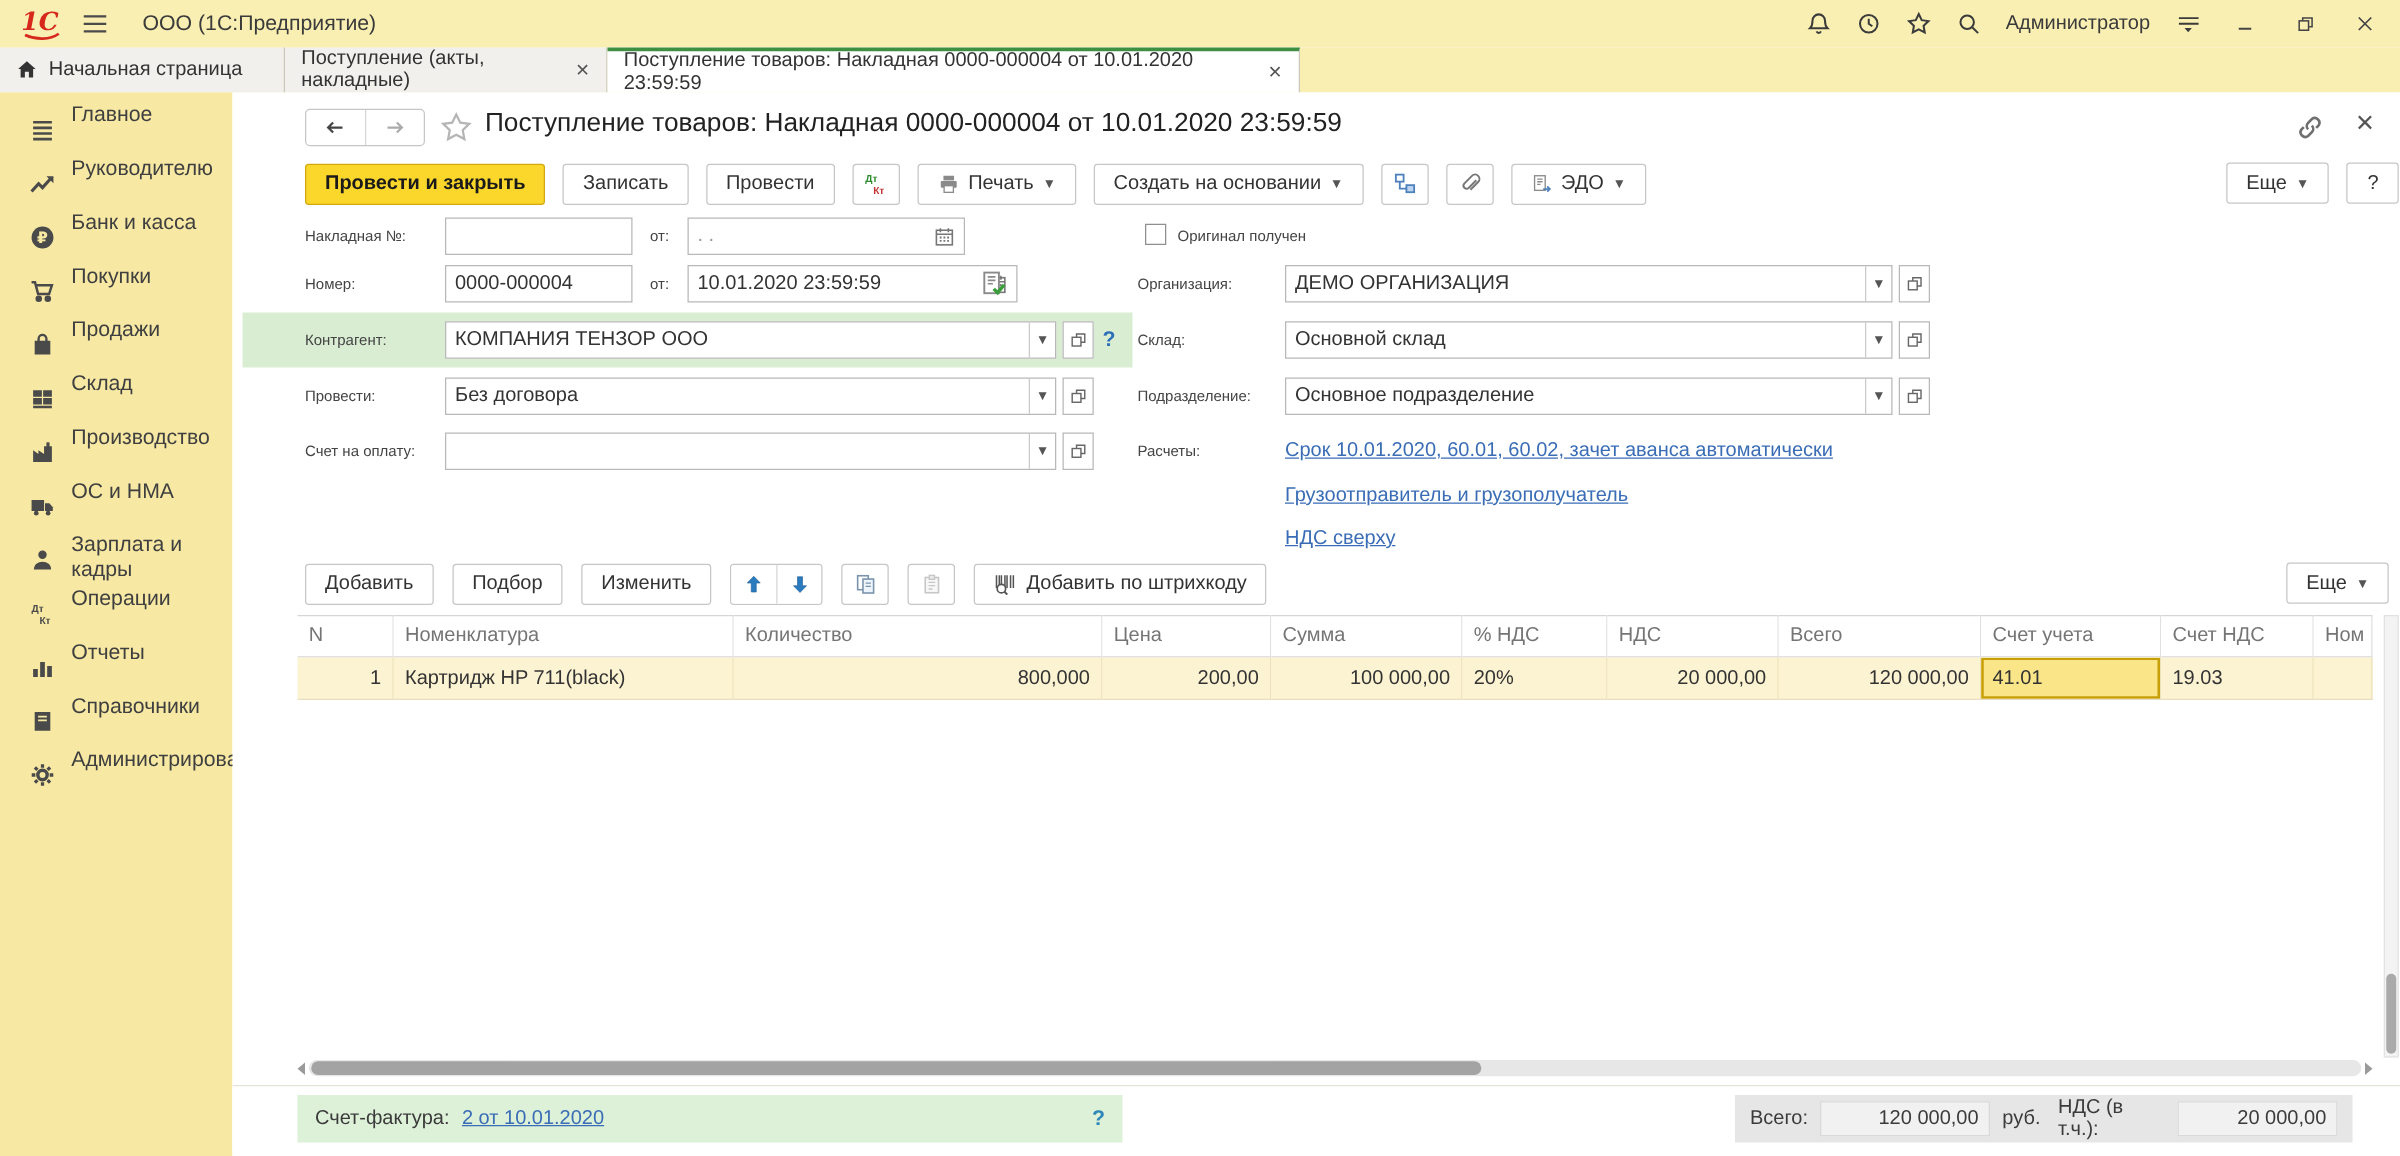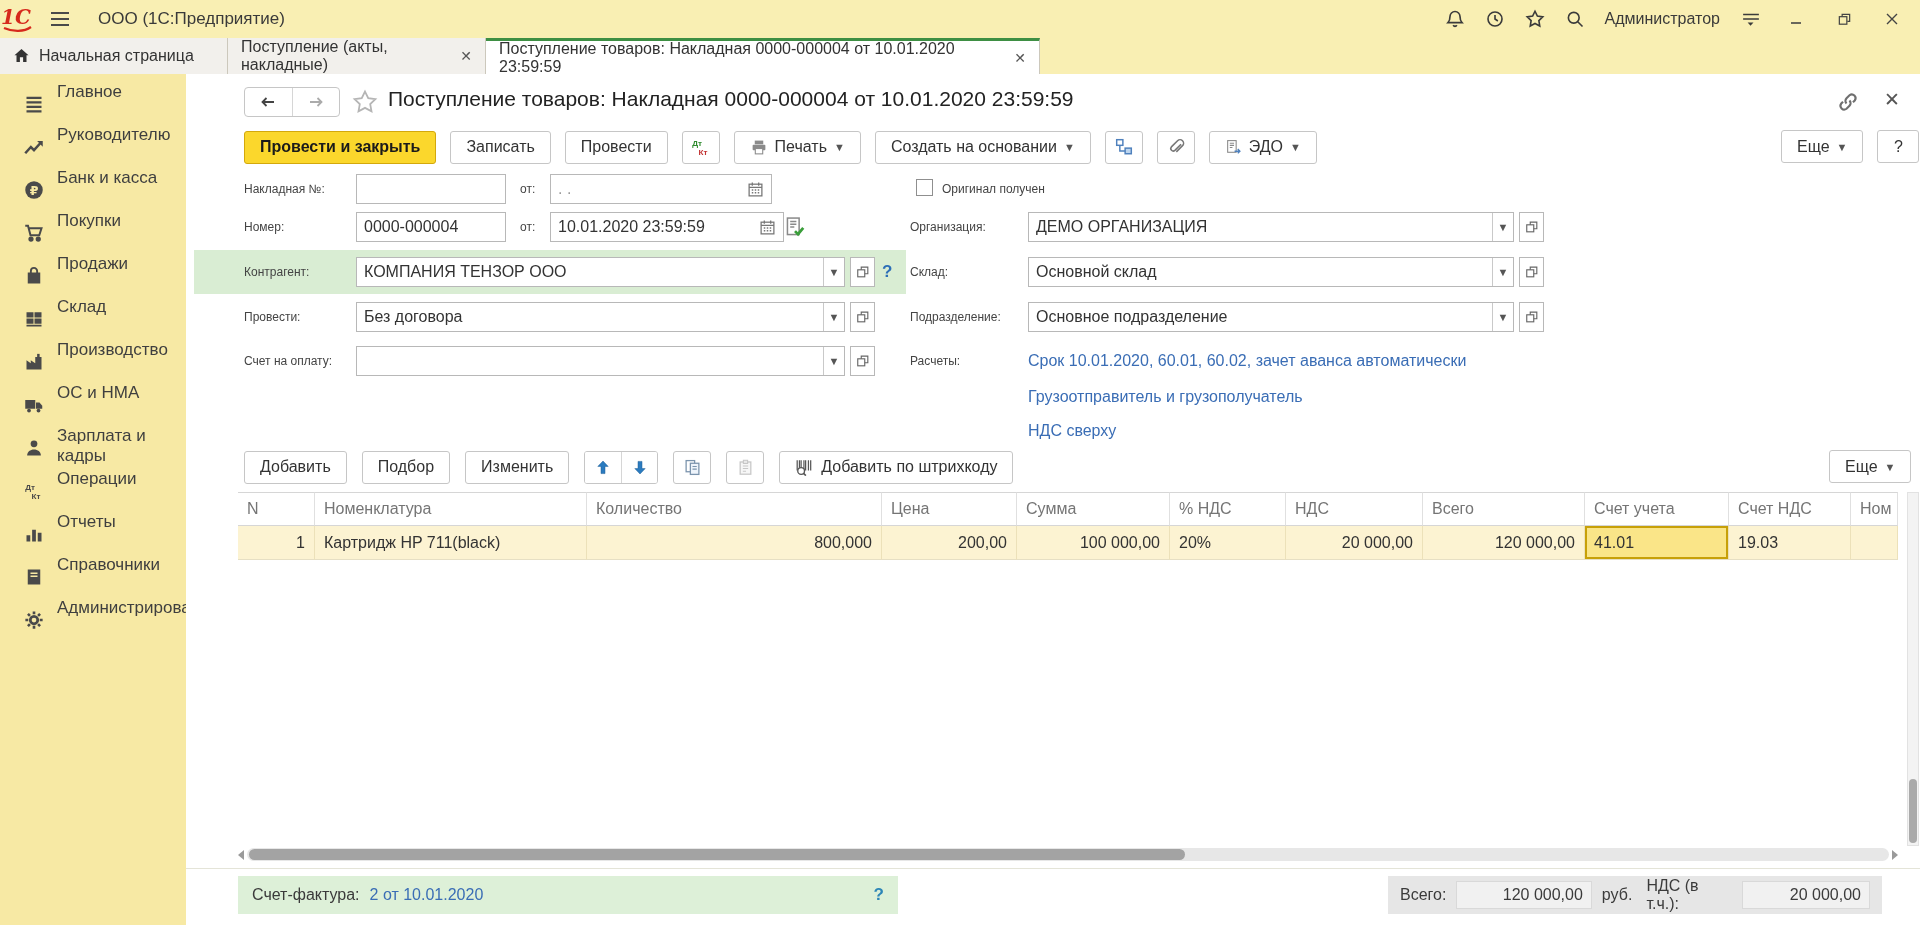--- a/index.html
+++ b/index.html
@@ -2,21 +2,21 @@
 <html><head>
 <meta charset="utf-8">
 <style>
   *{margin:0;padding:0;box-sizing:border-box}
   html,body{width:1920px;height:925px;overflow:hidden}
   body{font-family:"Liberation Sans","DejaVu Sans",sans-serif;font-size:16px;color:#333;background:#fff;position:relative}
   .icon{display:inline-flex;align-items:center;justify-content:center;flex:none}
 
   
   .titlebar{position:absolute;left:0;top:0;width:1920px;height:38px;background:#f9efb3;display:flex;align-items:center}
-  .logo{}
+  .logo{margin-left:16px}
   .burger{margin-left:16px;cursor:pointer}
   .app-title{margin-left:28px;font-size:17px;color:#3a3a3a}
   .tb-right{position:absolute;right:14px;top:0;height:38px;display:flex;align-items:center;gap:20px}
   .tb-right .user{font-size:16px;color:#3a3a3a}
   .winbtn{width:28px;display:flex;justify-content:center;cursor:pointer}
 
   
   .tabbar{position:absolute;left:0;top:38px;width:1920px;height:36px;background:#f9efb3;display:flex}
   .tab{height:36px;display:flex;align-items:center;gap:9px;padding:0 13px;background:#f2f0ec;border-right:1px solid #ccc8bc;font-size:16px;color:#333;cursor:pointer}
   .tab .tclose{color:#555;font-size:14px;margin-left:4px;cursor:pointer}
@@ -52,21 +52,21 @@
   .flabel{position:absolute;height:30px;display:flex;align-items:center;font-size:12px;color:#444;white-space:nowrap}
   .tinput{position:absolute;height:30px;border:1px solid #b8b8b8;background:#fff;display:flex;align-items:center;padding:0 7px;font-size:16px}
   .tinput .calbtn{margin-left:auto;cursor:pointer}
   .combo{position:absolute;height:30px;border:1px solid #b8b8b8;background:#fff;display:flex}
   .combo .val{flex:1;display:flex;align-items:center;padding:0 7px;font-size:16px;white-space:nowrap;overflow:hidden}
   .combo .drop{width:21px;border-left:1px solid #c9c9c9;display:flex;align-items:center;justify-content:center;color:#555;font-size:11px;cursor:pointer}
   .openbtn{position:absolute;width:25px;height:30px;border:1px solid #b8b8b8;background:#fff;display:flex;align-items:center;justify-content:center;cursor:pointer}
   .green-band{position:absolute;left:8px;top:176px;width:712px;height:44px;background:#d9edd3}
   .help-q{position:absolute;color:#2d6fb7;font-weight:bold;font-size:17px;cursor:pointer}
   .checkbox{position:absolute;width:17px;height:17px;border:1px solid #8f8f8f;background:#fff;cursor:pointer}
-  .flink{position:absolute;height:30px;display:flex;align-items:center;color:#3a6db5;font-size:16px;white-space:nowrap;cursor:pointer}
+  .flink{position:absolute;height:30px;display:flex;align-items:center;color:#3a6db5;text-decoration:underline;font-size:16px;white-space:nowrap;cursor:pointer}
   .muted{color:#999}
 
   
   .itoolbar{position:absolute;left:58px;top:376px;height:34px;display:flex;align-items:center;gap:15px}
   .arrgroup{display:flex;border:1px solid #c6c6c6;border-radius:3px;overflow:hidden;height:33px}
   .arrgroup .abtn{width:36px;display:flex;align-items:center;justify-content:center;background:#fff;cursor:pointer}
   .arrgroup .abtn + .abtn{border-left:1px solid #d6d6d6}
   .itb-more{position:absolute;left:1643px;top:376px}
 
   
@@ -419,21 +419,21 @@
           <path d="M4.5 8.5h1.4M7.3 8.5h1.4M10.1 8.5h1.4M4.5 11h1.4M7.3 11h1.4M10.1 11h1.4" stroke-width="1.4"></path>
         </svg>
       </span>
   </div>
 
   <span class="flabel" style="left:58px;top:138px">Номер:</span>
   <div class="tinput" style="left:170px;top:138px;width:150px">
       <span>0000-000004</span>
     </div>
   <span class="flabel" style="left:334px;top:138px">от:</span>
-  <div class="tinput" style="left:364px;top:138px;width:234px">
+  <div class="tinput" style="left:364px;top:138px;width:264px">
     <span>10.01.2020 23:59:59</span>
     <span class="calbtn icon">
         <svg width="17" height="17" viewBox="0 0 16 16" fill="none" stroke="#777" stroke-width="1.2">
           <rect x="2" y="3" width="12" height="11"></rect>
           <path d="M2 6h12M5 1.5v3M11 1.5v3"></path>
           <path d="M4.5 8.5h1.4M7.3 8.5h1.4M10.1 8.5h1.4M4.5 11h1.4M7.3 11h1.4M10.1 11h1.4" stroke-width="1.4"></path>
         </svg>
       </span>
   </div>
   <span class="icon" style="position:absolute;left:598px;top:142px">

